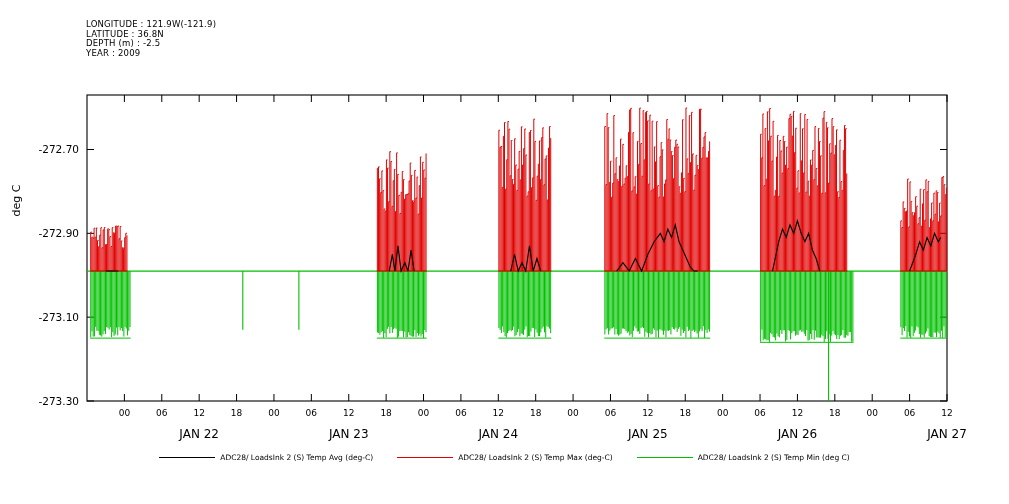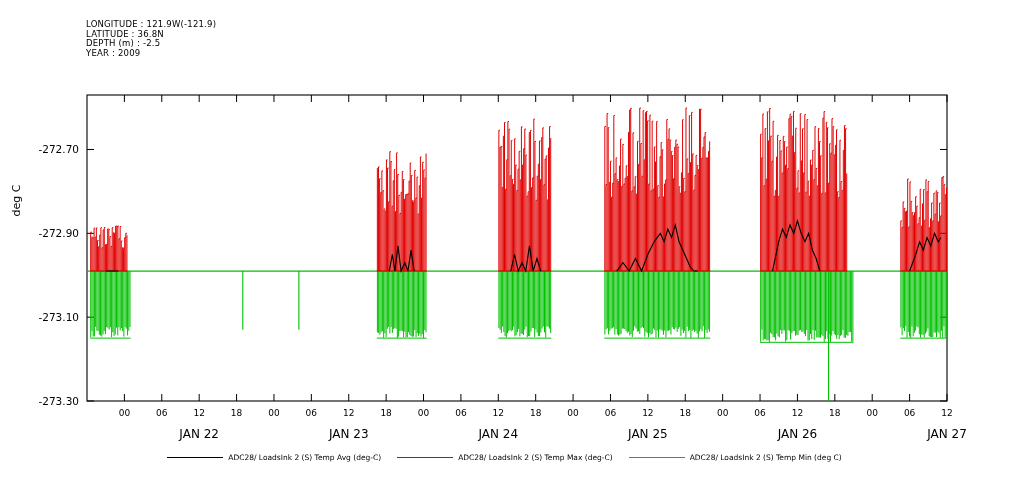--- a/index.html
+++ b/index.html
@@ -4,21 +4,21 @@
 <style>
   html,body{margin:0;padding:0;background:#ffffff;}
   body{width:1009px;height:504px;font-family:"DejaVu Sans",sans-serif;overflow:hidden;}
   #root{position:relative;width:934px;height:504px;}
   .meta{position:absolute;left:86px;top:20px;font-size:8.5px;line-height:9.6px;color:#000;letter-spacing:0.2px;white-space:pre;}
   .title{position:absolute;left:0;top:66px;width:1009px;text-align:center;font-size:11.5px;color:#000;letter-spacing:0.1px;}
   .ylabel{position:absolute;left:6px;top:200px;width:20px;font-size:11px;color:#000;
           transform:rotate(-90deg);transform-origin:center;white-space:nowrap;text-align:center;}
   svg{position:absolute;left:0;top:0;}
   .legend{position:absolute;left:0;top:448px;width:1009px;height:18px;
-          display:flex;justify-content:center;align-items:center;gap:16px;font-size:7.5px;color:#000;}
+          display:flex;justify-content:center;align-items:center;gap:24px;font-size:7.5px;color:#000;}
   .lgitem{display:flex;align-items:center;gap:5px;}
   .lgline{display:inline-block;width:56px;height:0;border-top:1.2px solid #000;}
   .lgline.red{border-top-color:#e00000;}
   .lgline.green{border-top-color:#00c000;}
   .xtick{font-size:9px;}
   .xmaj{font-size:12px;}
   .ytick{font-size:10.5px;}
 </style>
 </head>
 <body>

